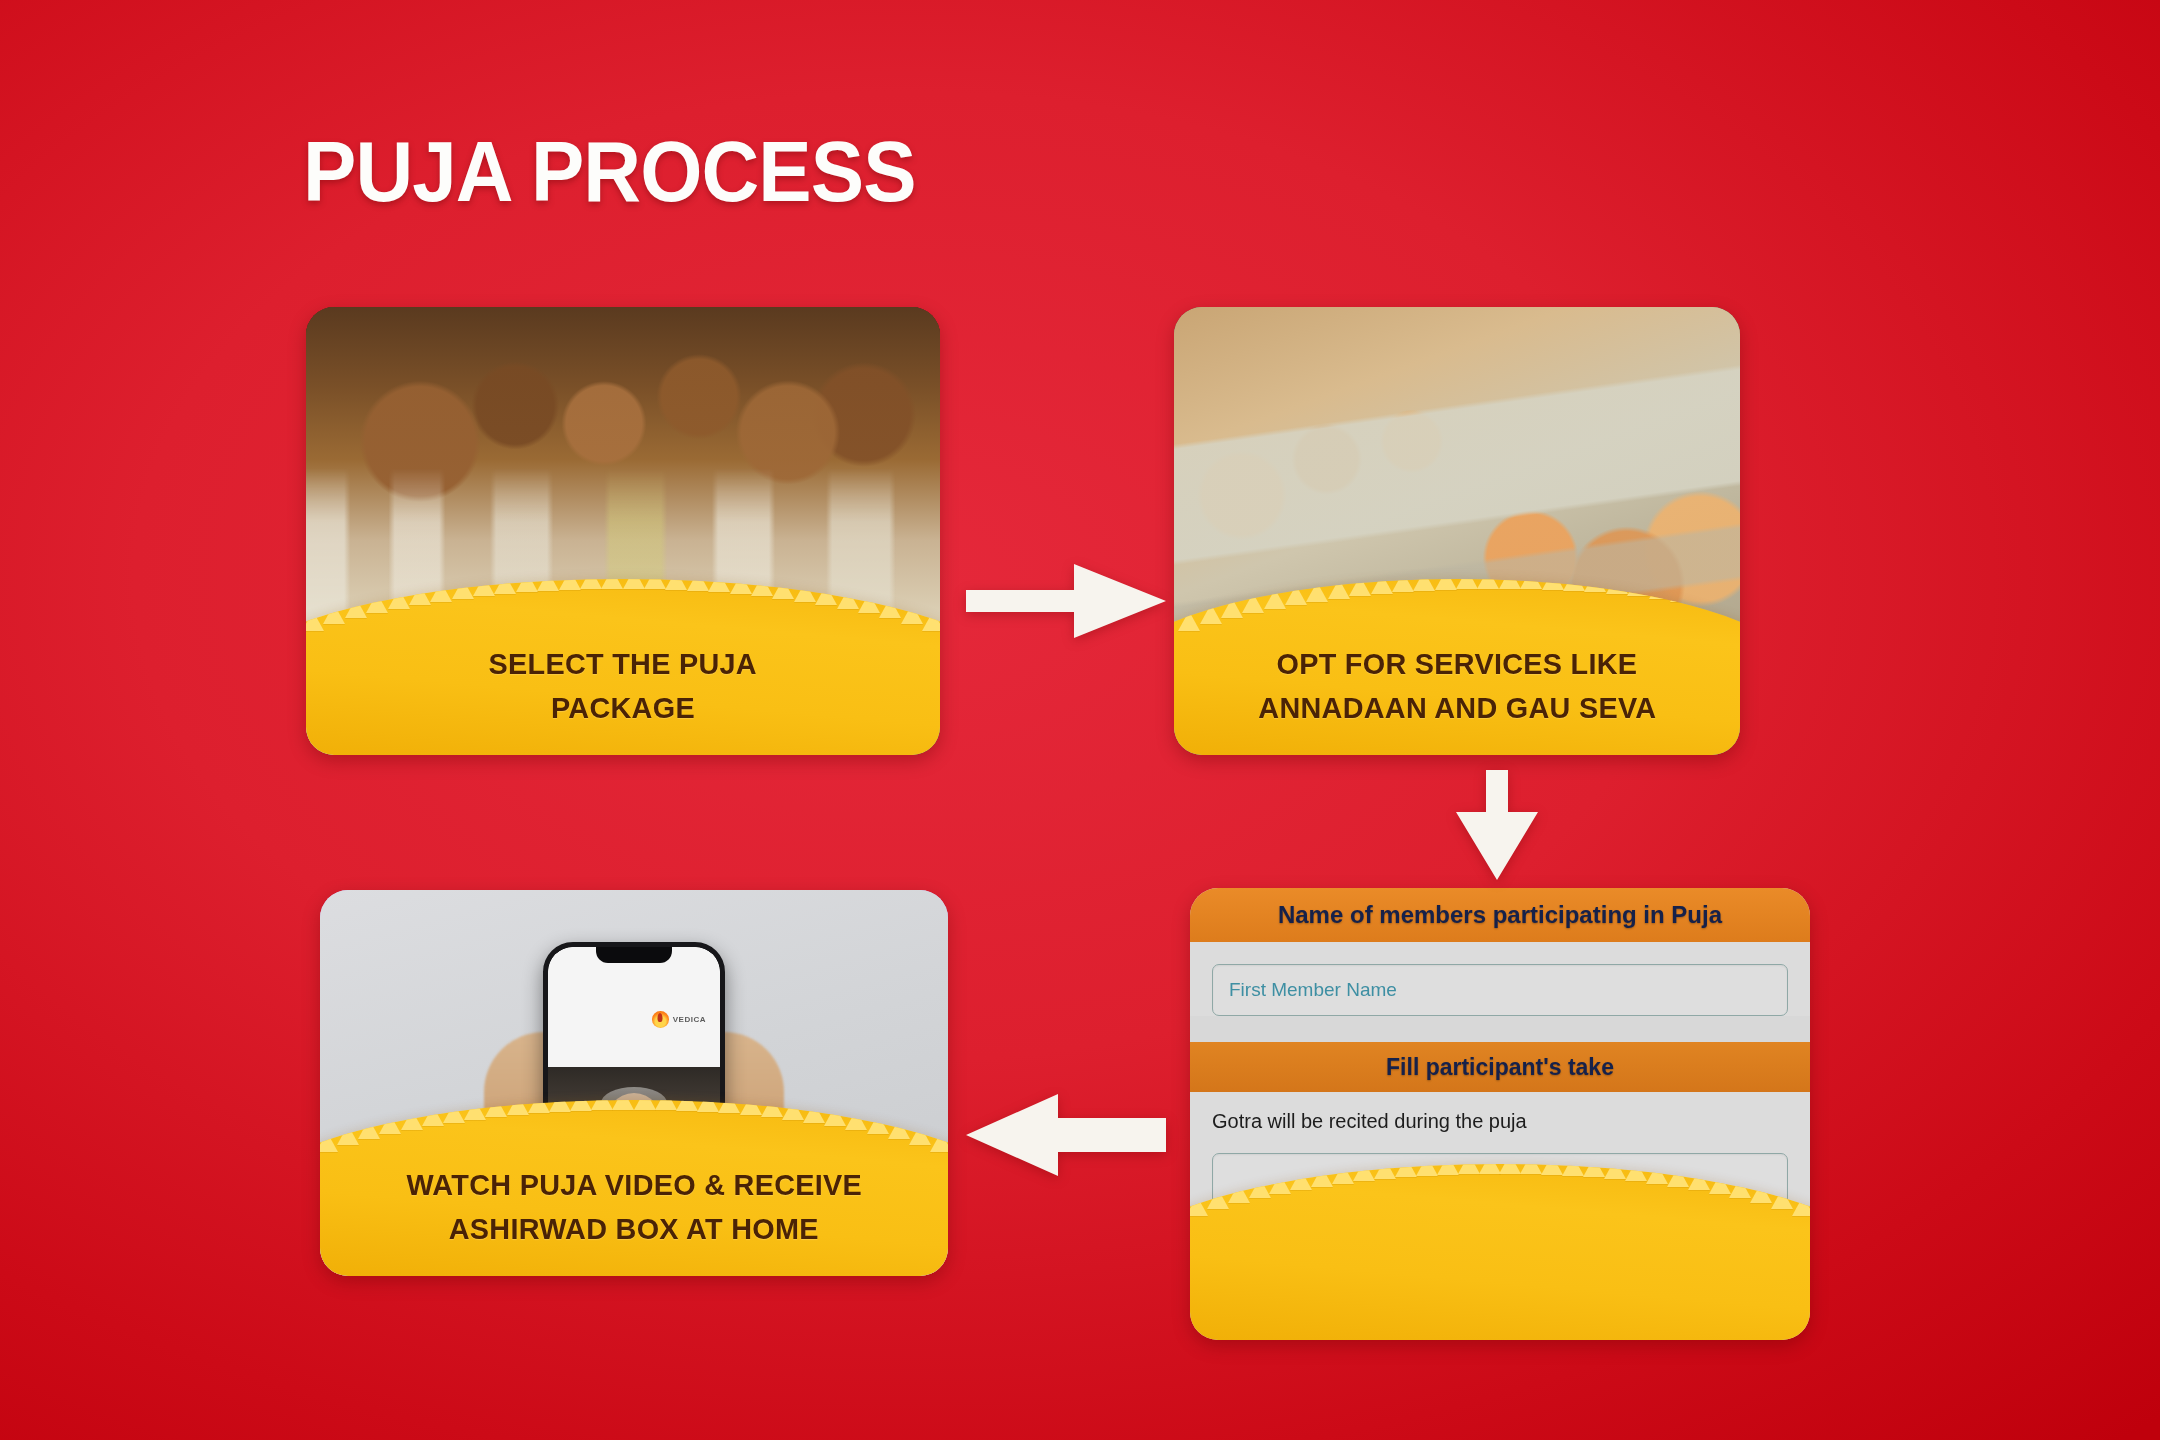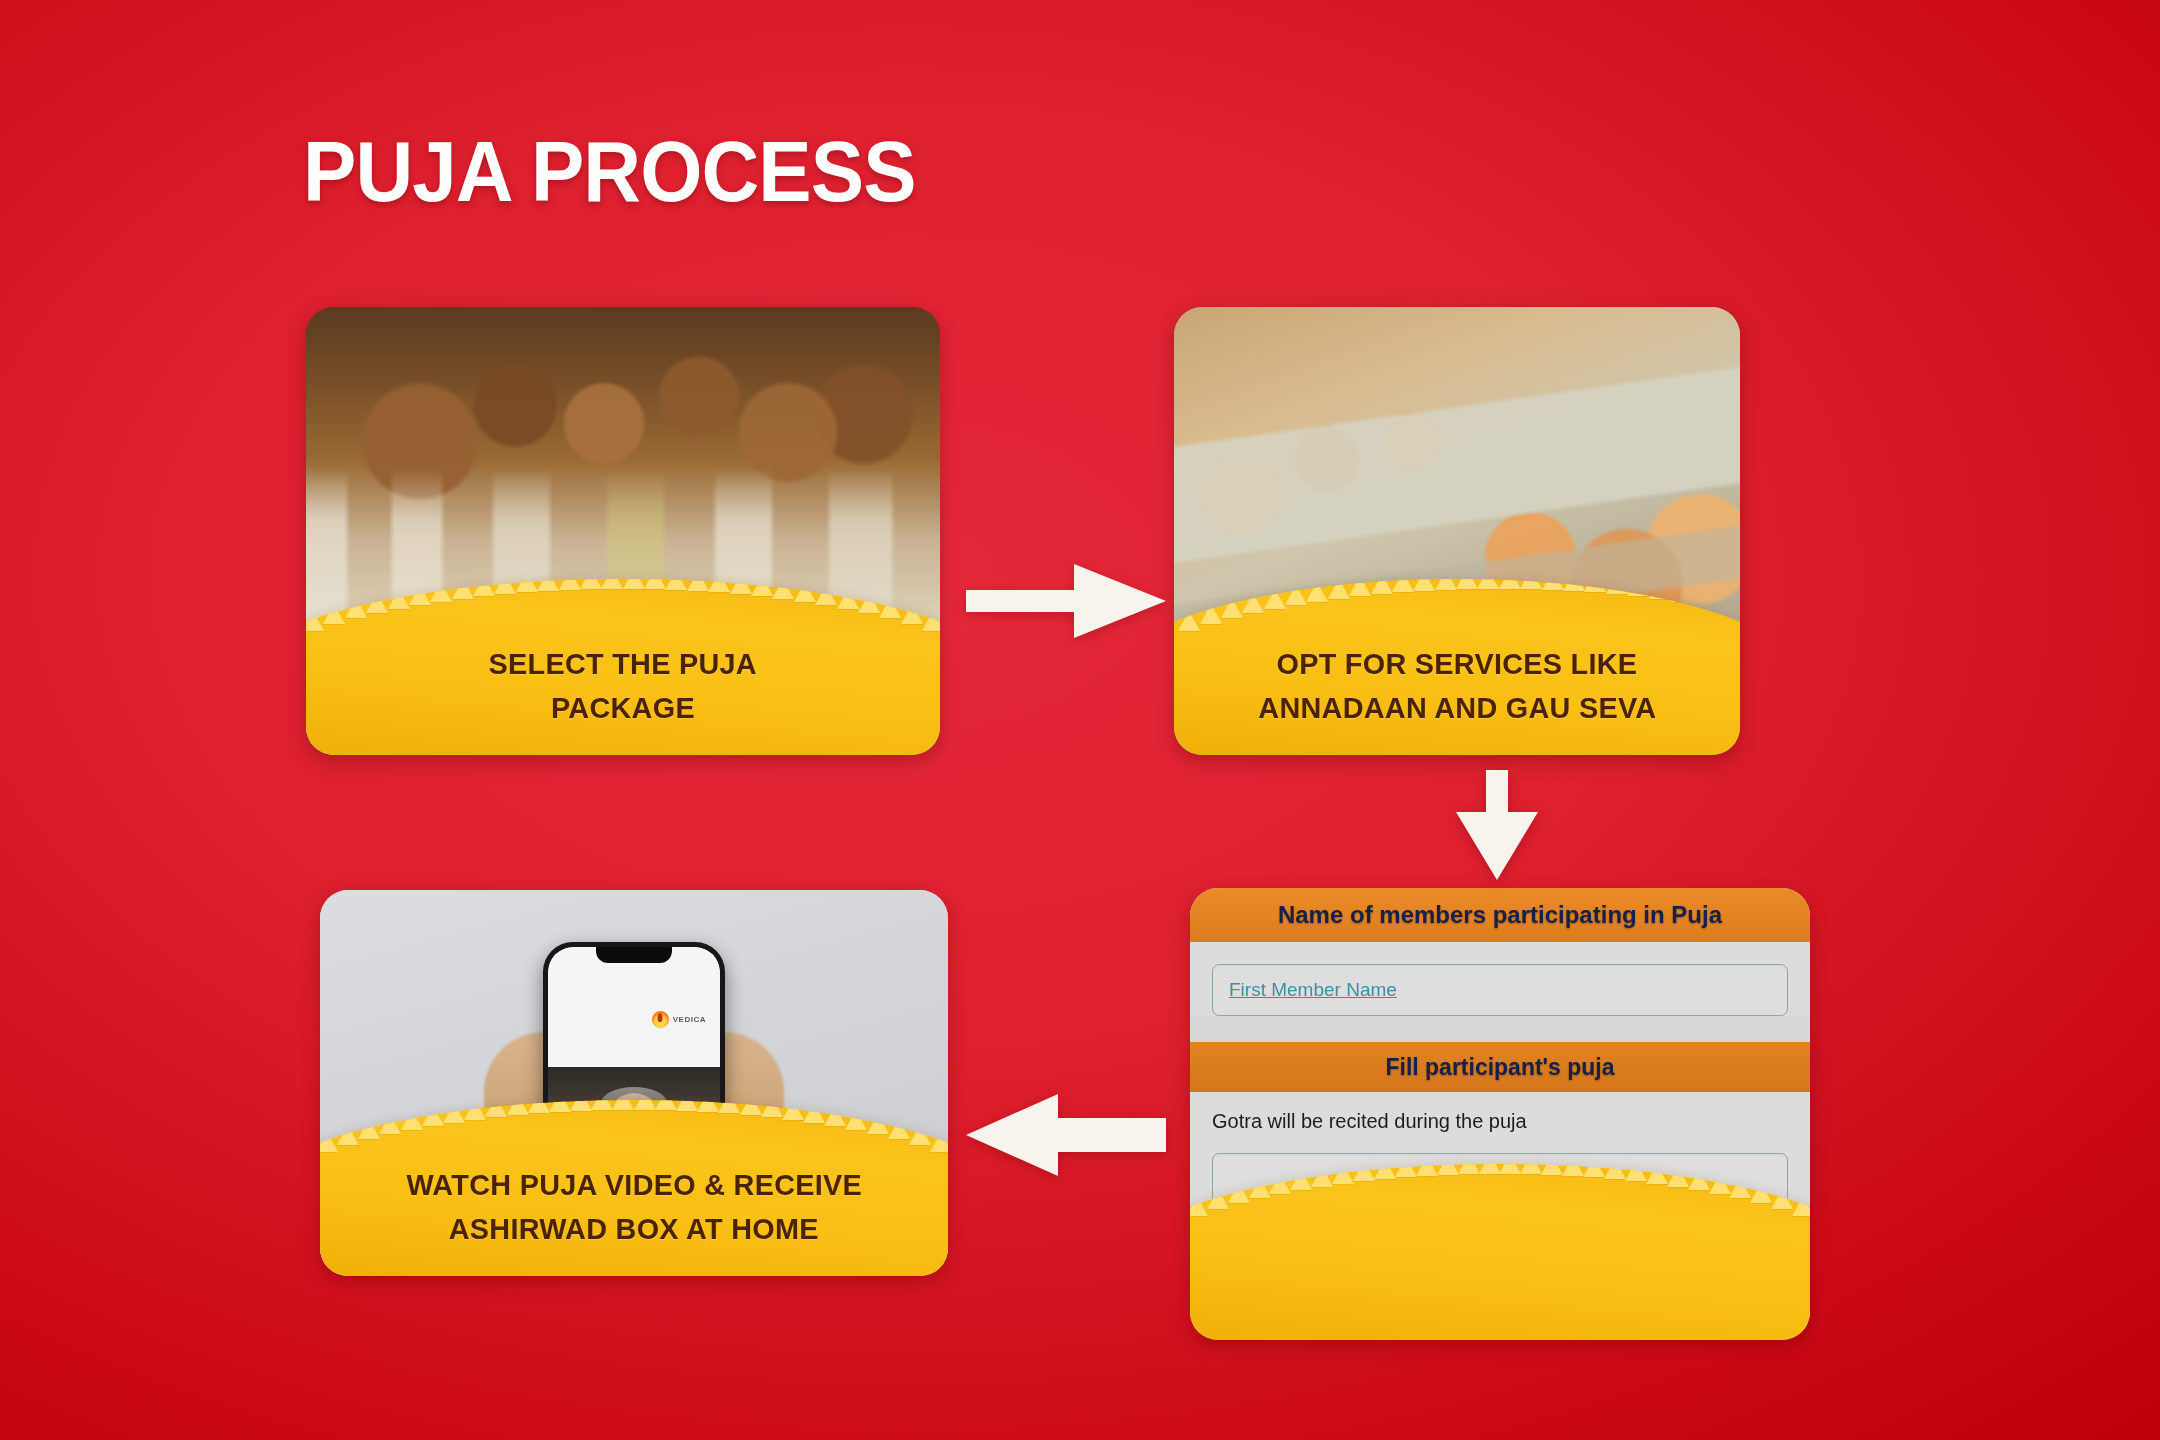--- a/index.html
+++ b/index.html
@@ -175,21 +175,20 @@
     text-align:right;
   }
   .form-body { padding:22px 22px 0 22px; background:#dcdcdc; }
   .form-note { font-size:20px; color:#1d1d1d; margin-bottom:20px; }
   .form-input {
     height:52px; border:1.5px solid #8fa8a6; border-radius:7px;
     background:#dedede; display:flex; align-items:center; padding:0 16px;
     font-size:19px; color:#3e8fa3;
     box-shadow:inset 0 1px 2px rgba(0,0,0,.06);
     margin-bottom:26px;
-    text-decoration:underline;
   }
   .form-head-2 {
     height:50px; background:linear-gradient(180deg,#e08422 0%,#d4761a 100%);
     display:flex; align-items:center; justify-content:center;
     color:#16214a; font-size:23px; font-weight:bold;
     text-shadow:0 1px 2px rgba(0,0,0,.28);
   }
 
   
   .banner {
@@ -329,21 +328,21 @@
       <span>ANNADAAN AND GAU SEVA</span>
     </div>
   </div>
 </div>
 
 <div class="card" id="card-3">
   <div class="form-head">Name of members participating in Puja</div>
   <div class="form-body">
     <div class="form-input">First Member Name</div>
   </div>
-  <div class="form-head-2">Fill participant's puja</div>
+  <div class="form-head-2">Fill participant's take</div>
   <div class="form-body" style="padding-top:18px;">
     <div class="form-note">Gotra will be recited during the puja</div>
     <div class="form-input"></div>
   </div>
   <div class="banner">
     <div class="arc"></div>
     <div class="scallop-row">
         <i style="left: 72.6497px; top: 32.4442px;"></i>
         <i style="left: 93.5622px; top: 25.4216px;"></i>
         <i style="left: 114.475px; top: 19.4337px;"></i>

